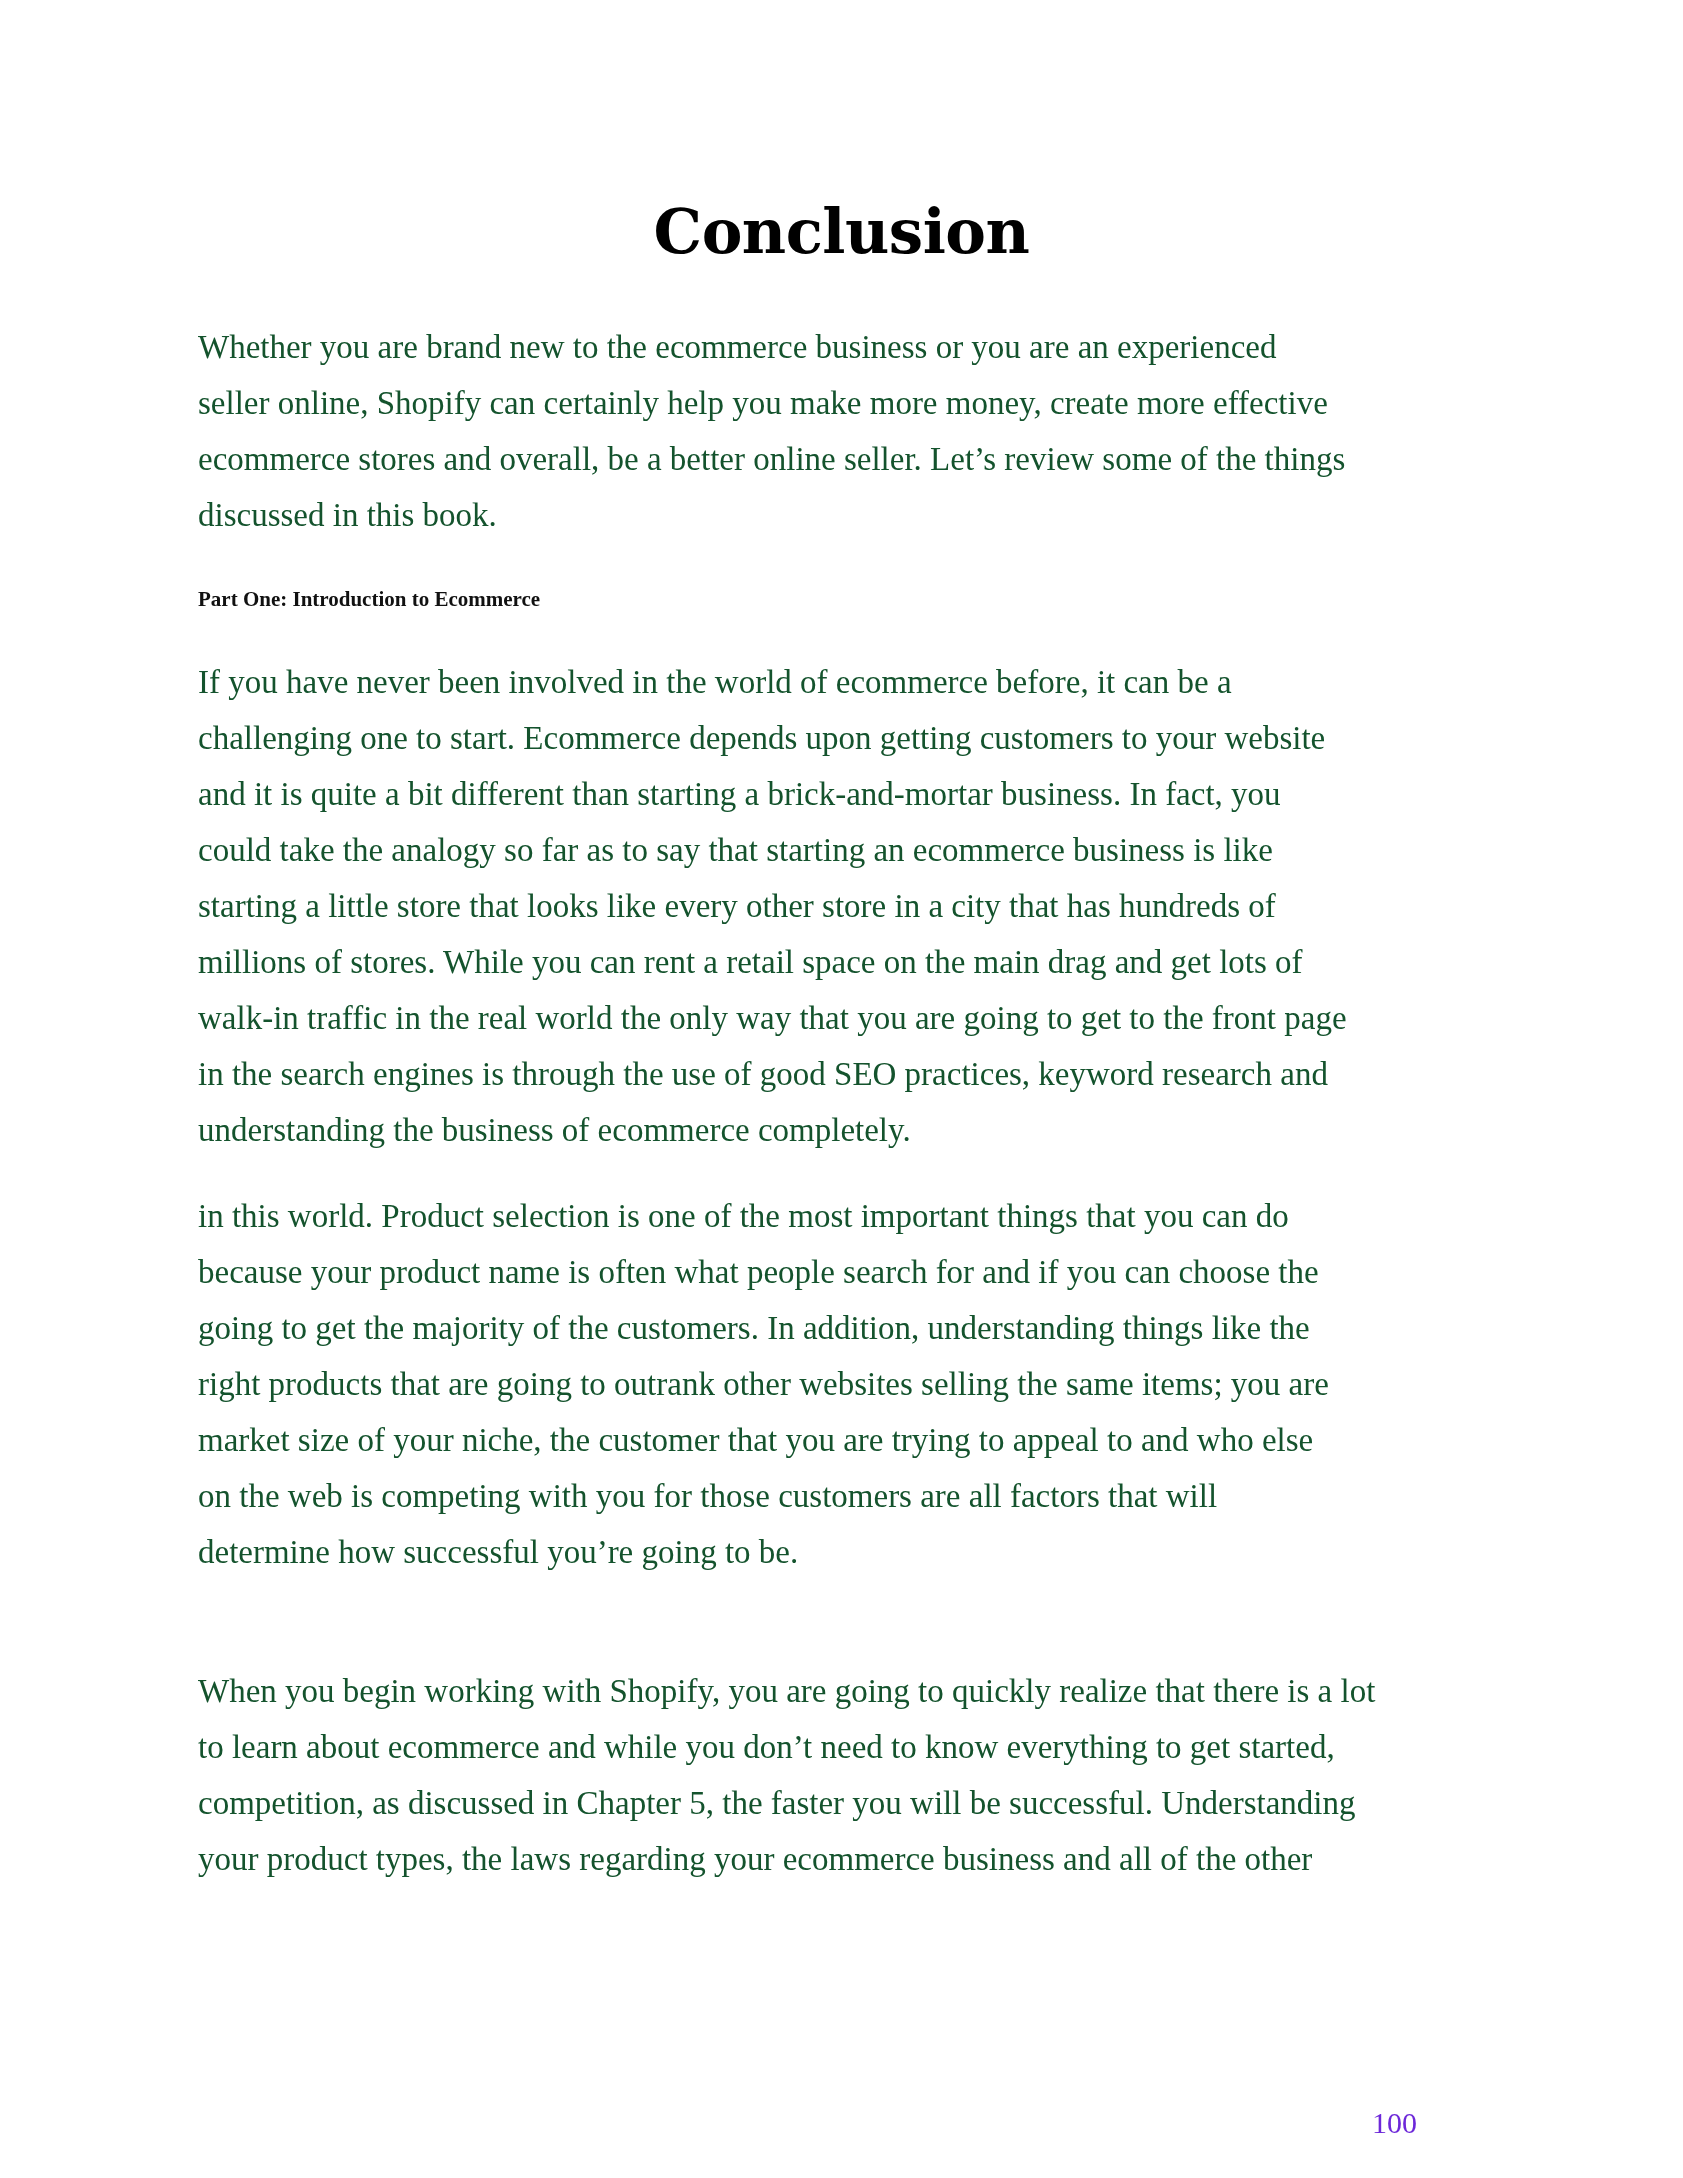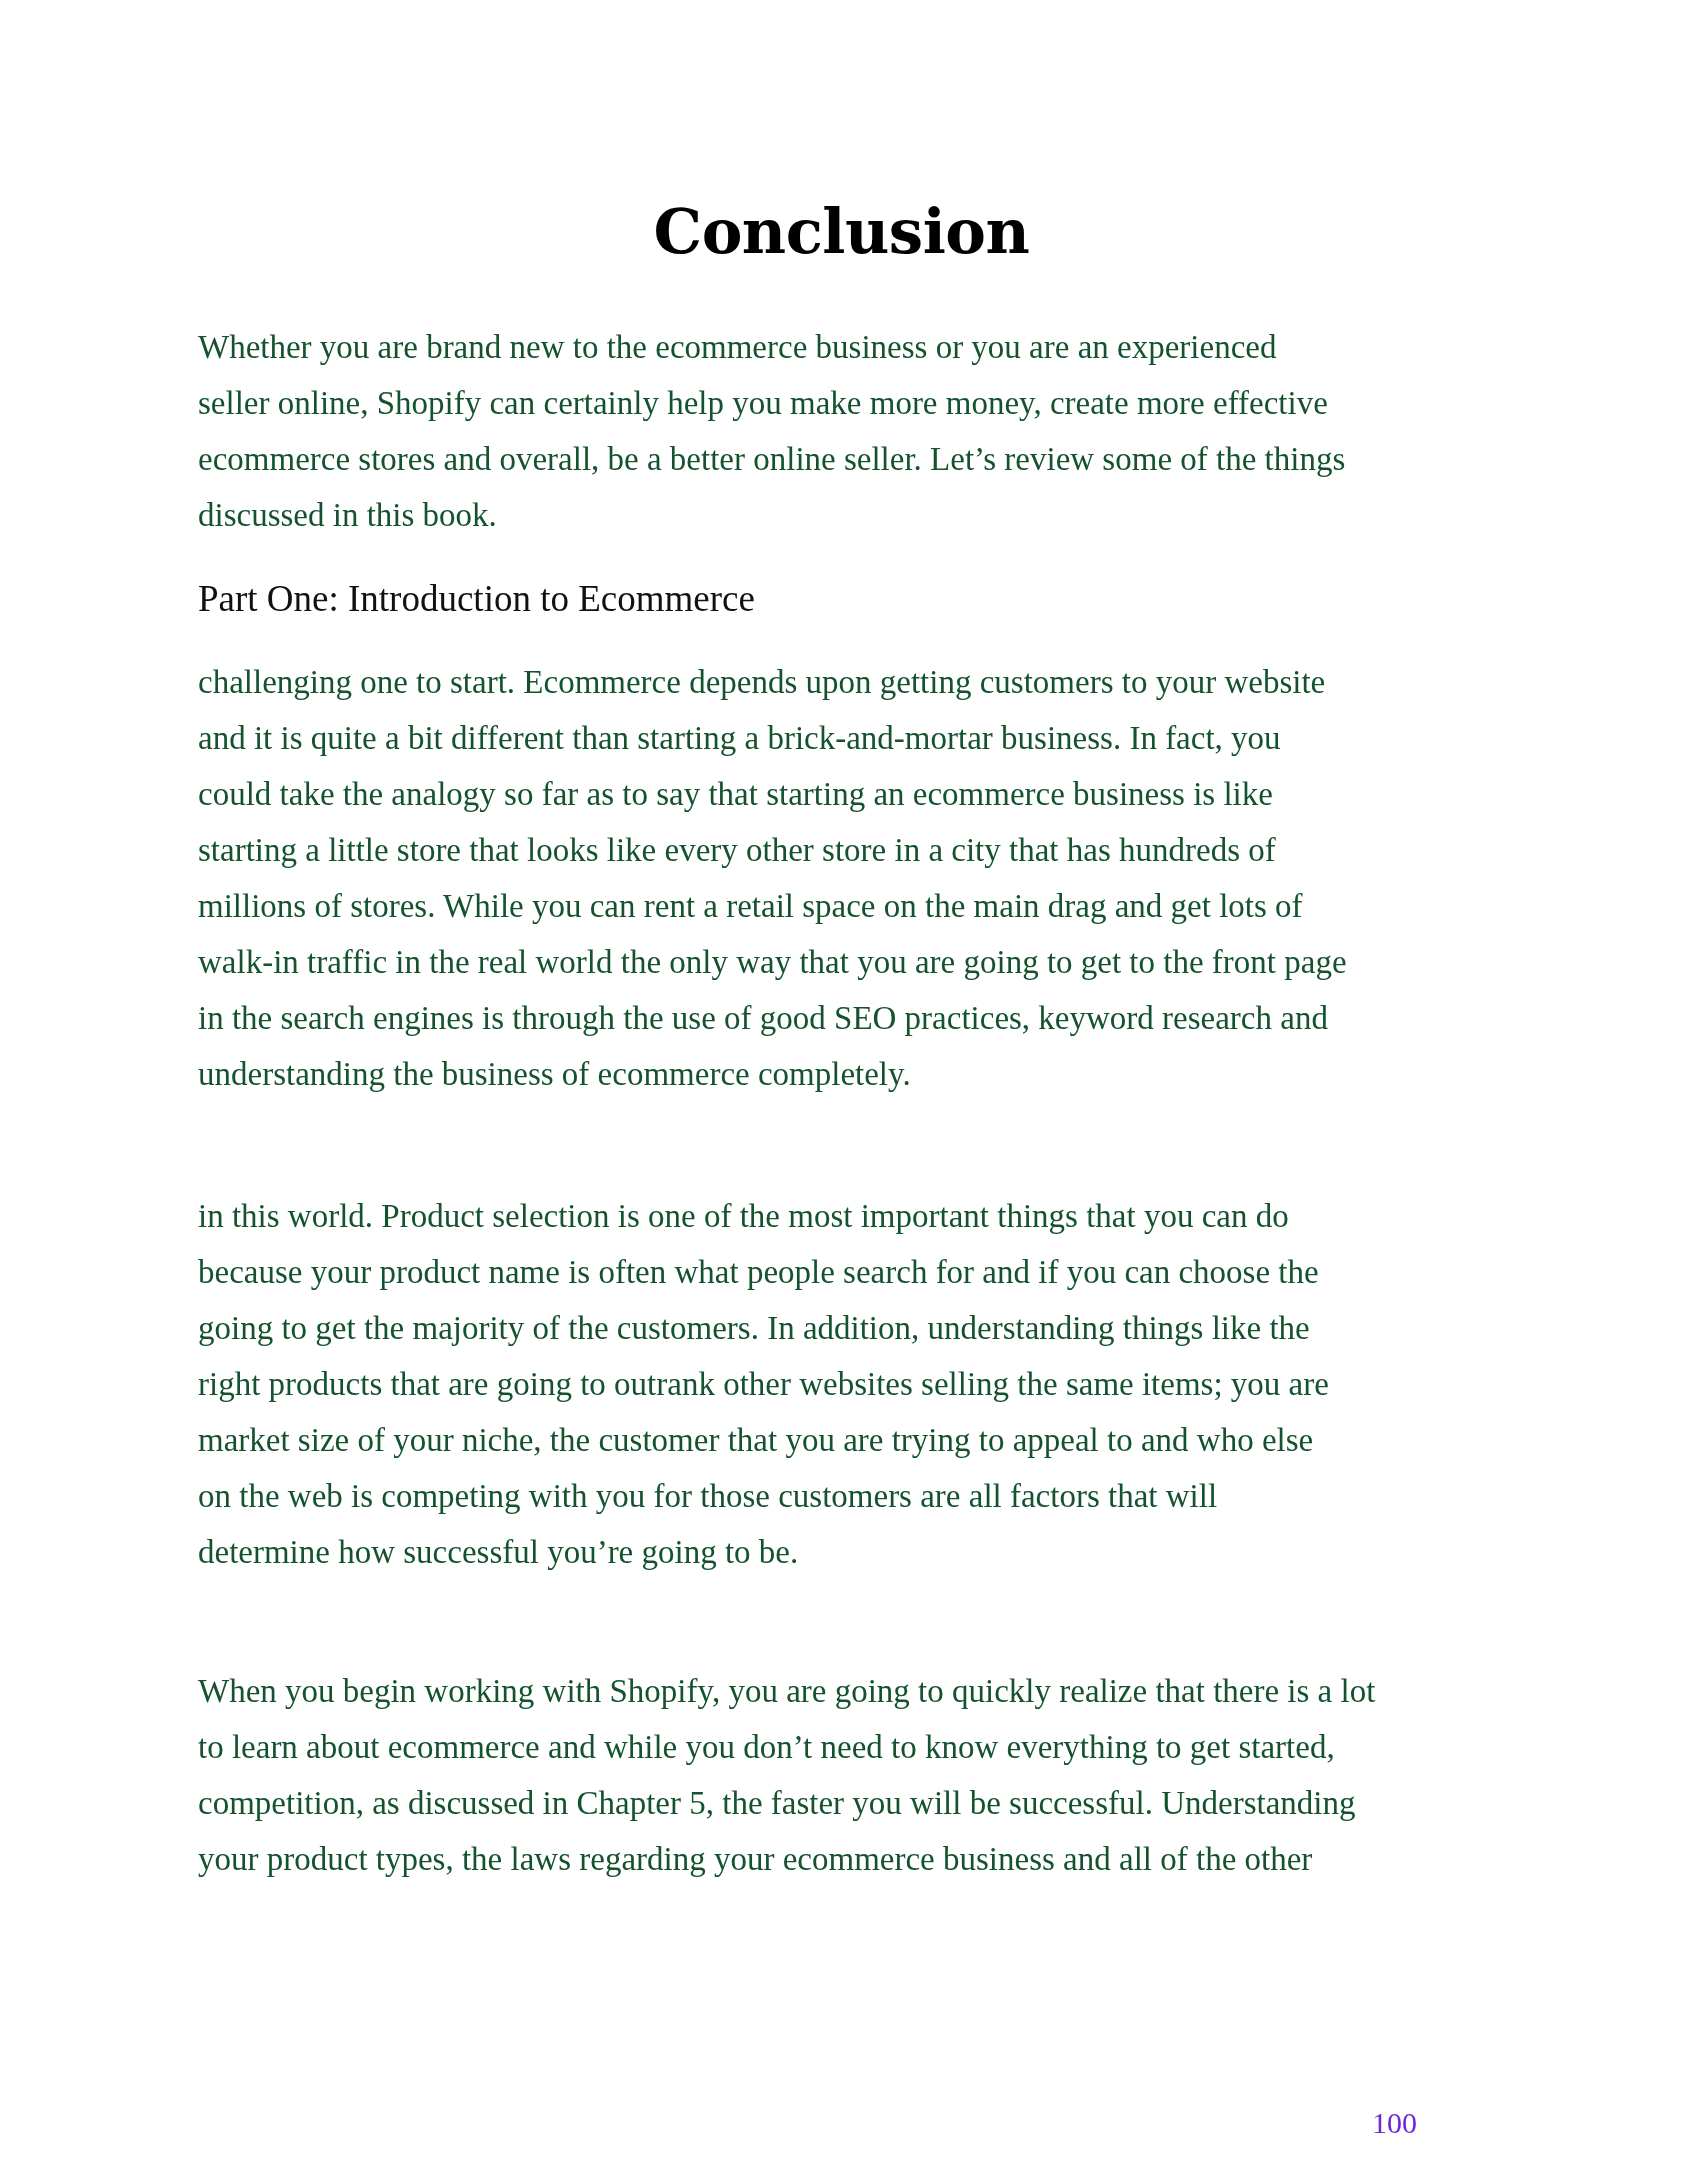--- a/index.html
+++ b/index.html
@@ -10,22 +10,22 @@
     font-family: "DejaVu Serif", "Liberation Serif", serif; font-weight: bold;
     font-size: 61px; line-height: 75px; color: #000; letter-spacing: -0.5px;
   }
   .block { position: absolute; left: 198px; width: 1307px; }
   .line {
     display: block; white-space: nowrap;
     font-family: "Liberation Serif", "DejaVu Serif", serif;
     font-size: 33px; height: 56px; line-height: 56px; color: #14532d;
   }
   .heading {
-    font-family: "Liberation Serif", "DejaVu Serif", serif; font-weight: normal;
-    font-size: 37px; line-height: 56px; color: #111; white-space: nowrap;
+    font-family: "Liberation Serif", "DejaVu Serif", serif; font-weight: bold;
+    font-size: 21px; line-height: 56px; color: #111; white-space: nowrap;
   }
   .pagenum {
     position: absolute; left: 1372px; top: 2103px;
     font-family: "Liberation Serif", serif; font-size: 30px; line-height: 40px; color: #6d28d9;
   }
 </style>
 </head>
 <body>
 
 <div class="page">
@@ -34,20 +34,21 @@
   <div class="block" style="top:319px;">
     <span class="line">Whether you are brand new to the ecommerce business or you are an experienced</span>
     <span class="line">seller online, Shopify can certainly help you make more money, create more effective</span>
     <span class="line">ecommerce stores and overall, be a better online seller. Let’s review some of the things</span>
     <span class="line">discussed in this book.</span>
   </div>
 
   <div class="block heading" style="top:571px;">Part One: Introduction to Ecommerce</div>
 
   <div class="block" style="top:654px;">
+    <span class="line">If you have never been involved in the world of ecommerce before, it can be a</span>
     <span class="line">challenging one to start. Ecommerce depends upon getting customers to your website</span>
     <span class="line">and it is quite a bit different than starting a brick-and-mortar business. In fact, you</span>
     <span class="line">could take the analogy so far as to say that starting an ecommerce business is like</span>
     <span class="line">starting a little store that looks like every other store in a city that has hundreds of</span>
     <span class="line">millions of stores. While you can rent a retail space on the main drag and get lots of</span>
     <span class="line">walk-in traffic in the real world the only way that you are going to get to the front page</span>
     <span class="line">in the search engines is through the use of good SEO practices, keyword research and</span>
     <span class="line">understanding the business of ecommerce completely.</span>
   </div>
 

